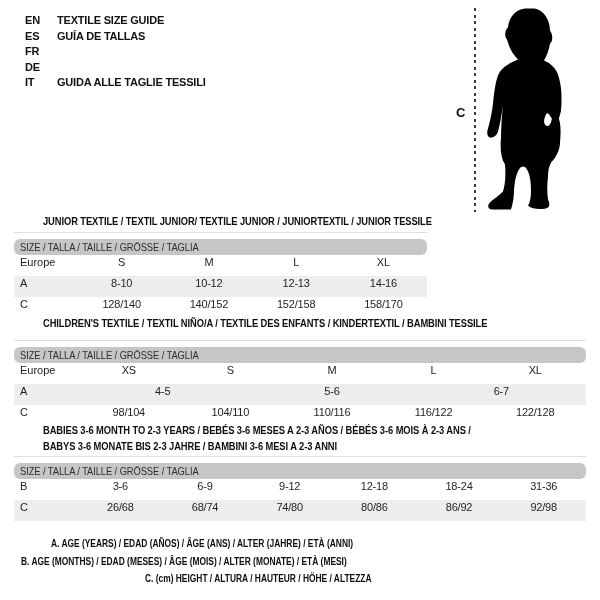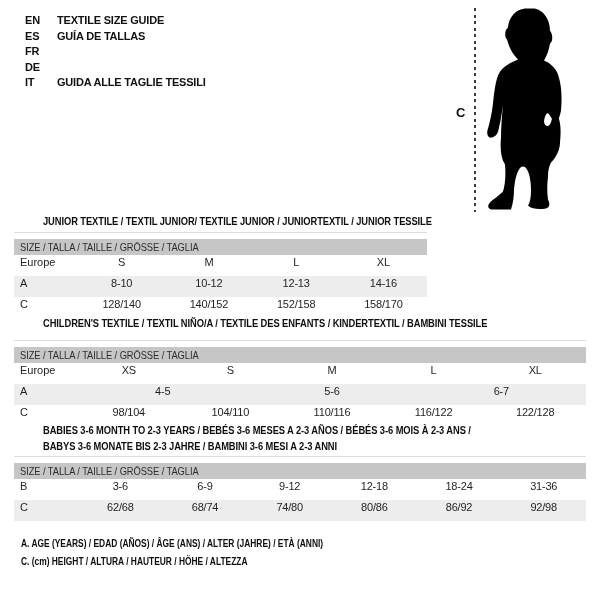--- a/index.html
+++ b/index.html
@@ -25,29 +25,29 @@
   .sec-title{position:absolute;left:15px;height:13px;line-height:13px;
     font-weight:bold;font-size:11px;white-space:nowrap;color:#0e0e0e;margin-left:28px;}
   .cond{display:inline-block;transform:scaleX(0.85);transform-origin:0 50%;
     letter-spacing:-0.1px;}
   .cond80{display:inline-block;transform:scaleX(0.8);transform-origin:0 50%;}
   
   .rule{position:absolute;left:14px;height:1px;background:#dedede;}
   
   .size-table{position:absolute;left:14px;}
   .t-header{height:16px;line-height:16px;background:#c6c6c6;
-    font-size:11px;color:#2d2d2d;padding-left:6px;white-space:nowrap;}
+    font-size:11px;color:#2d2d2d;padding-left:6px;white-space:nowrap;border-radius:6px;}
   .t-row{display:flex;height:21px;line-height:15px;font-size:11px;color:#1f1f1f;}
   .t-row.shade{background:#ededed;}
   .t-label{width:64px;padding-left:6px;box-sizing:border-box;}
   .t-cell{flex:1;text-align:center;letter-spacing:-0.2px;}
   
   .notes{position:absolute;left:21px;top:535px;}
   .note-line{height:17.5px;line-height:17.5px;font-weight:bold;
-    font-size:10.5px;white-space:nowrap;color:#0e0e0e;}
+    font-size:10.5px;white-space:nowrap;color:#0e0e0e;text-align:right;}
 </style>
 </head>
 <body>
 
 <div class="lang-list">
     <div class="lang-row">
       <span class="lang-code">EN</span>
       <span class="lang-label">TEXTILE SIZE GUIDE</span>
     </div>
     <div class="lang-row">
@@ -184,25 +184,26 @@
       <span class="t-label">B</span>
       <span class="t-cell">3-6</span>
       <span class="t-cell">6-9</span>
       <span class="t-cell">9-12</span>
       <span class="t-cell">12-18</span>
       <span class="t-cell">18-24</span>
       <span class="t-cell">31-36</span>
     </div>
     <div class="t-row shade">
       <span class="t-label">C</span>
-      <span class="t-cell">62/68</span>
+      <span class="t-cell">26/68</span>
       <span class="t-cell">68/74</span>
       <span class="t-cell">74/80</span>
       <span class="t-cell">80/86</span>
       <span class="t-cell">86/92</span>
       <span class="t-cell">92/98</span>
     </div>
   </div>
 
 <div class="notes">
     <div class="note-line"><span class="cond80">A. AGE (YEARS) / EDAD (AÑOS) / ÂGE (ANS) / ALTER (JAHRE) / ETÀ (ANNI)</span></div>
+    <div class="note-line"><span class="cond80">B. AGE (MONTHS) / EDAD (MESES) / ÂGE (MOIS) / ALTER (MONATE) / ETÀ (MESI)</span></div>
     <div class="note-line"><span class="cond80">C. (cm) HEIGHT / ALTURA / HAUTEUR / HÖHE / ALTEZZA</span></div>
   </div>
 
 </body></html>

